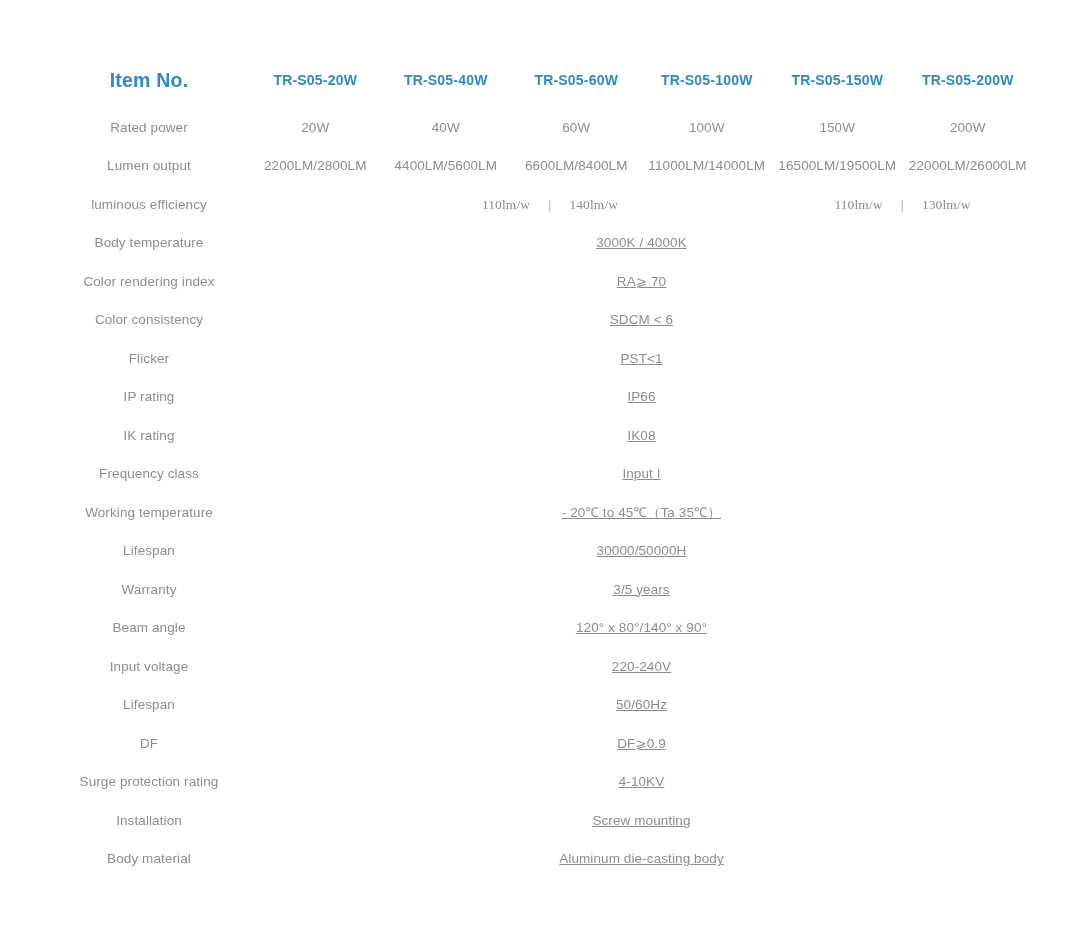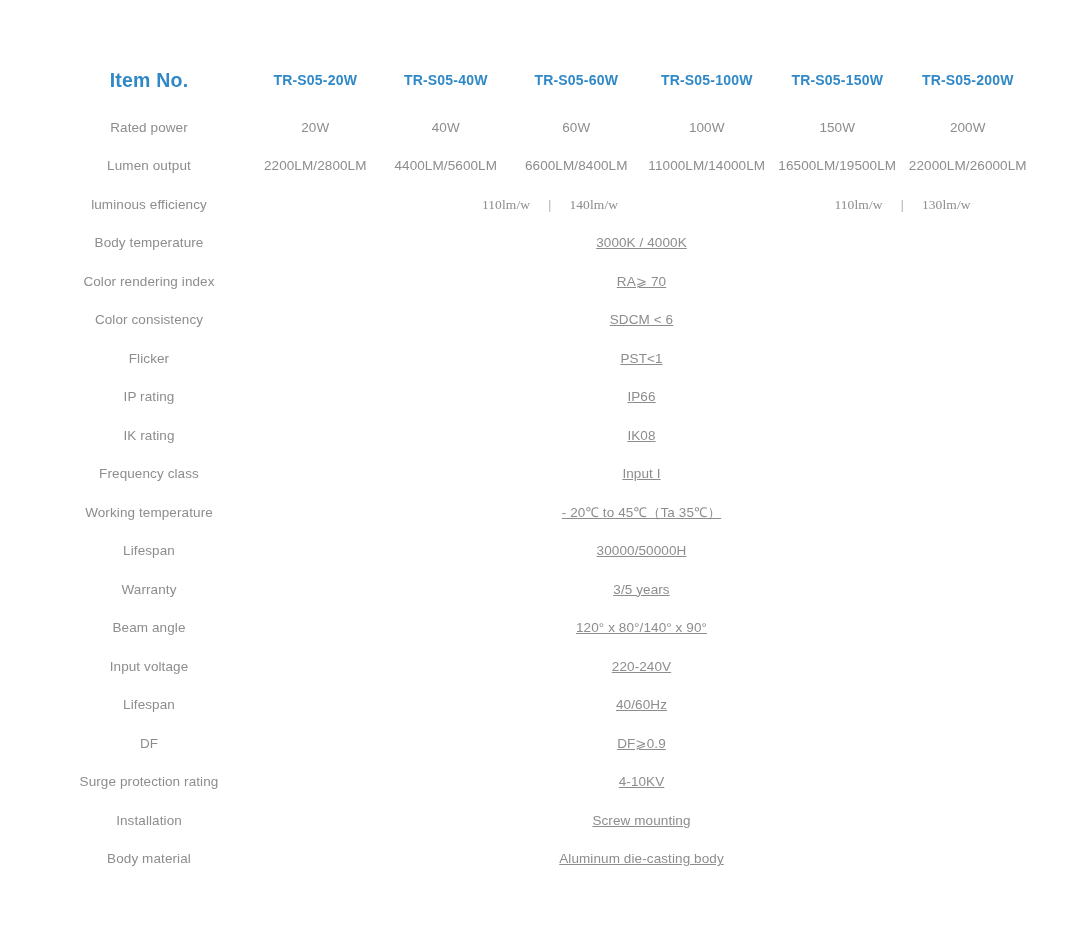--- a/index.html
+++ b/index.html
@@ -242,21 +242,21 @@
         <td class="full-cell" colspan="6">120° x 80°/140° x 90°</td>
       </tr>
 
       <tr class="body-row">
         <td class="label-cell">Input voltage</td>
         <td class="full-cell" colspan="6">220-240V</td>
       </tr>
 
       <tr class="body-row">
         <td class="label-cell">Lifespan</td>
-        <td class="full-cell" colspan="6">40/60Hz</td>
+        <td class="full-cell" colspan="6">50/60Hz</td>
       </tr>
 
       <tr class="body-row">
         <td class="label-cell">DF</td>
         <td class="full-cell" colspan="6">DF⩾0.9</td>
       </tr>
 
       <tr class="body-row">
         <td class="label-cell">Surge protection rating</td>
         <td class="full-cell" colspan="6">4-10KV</td>

